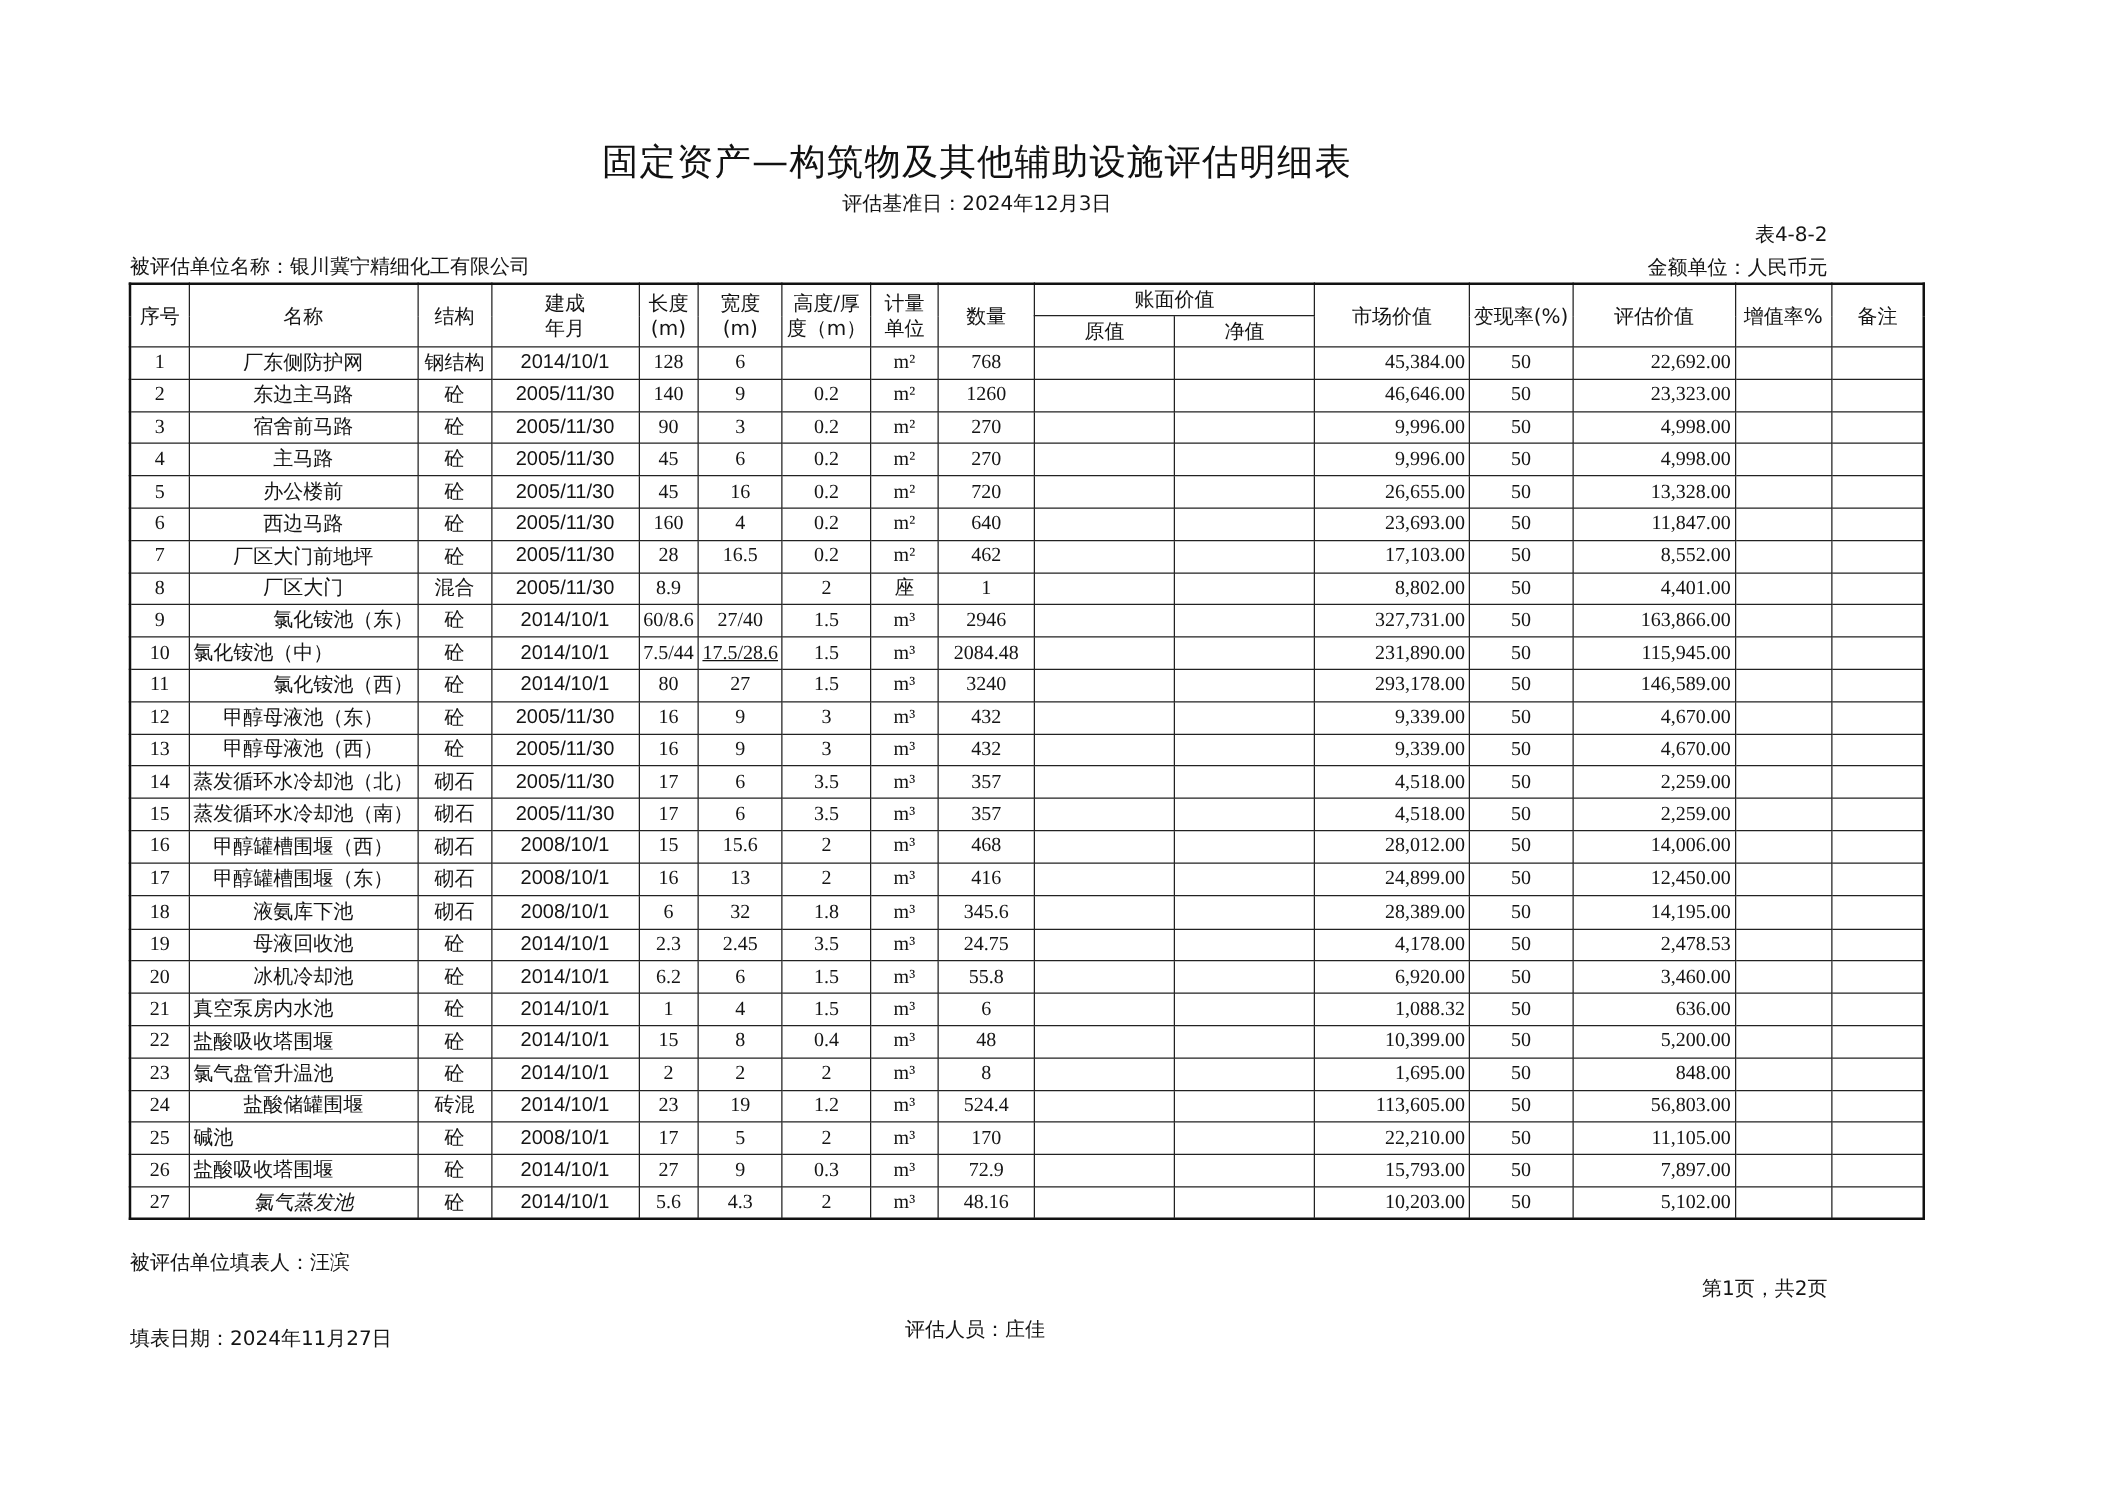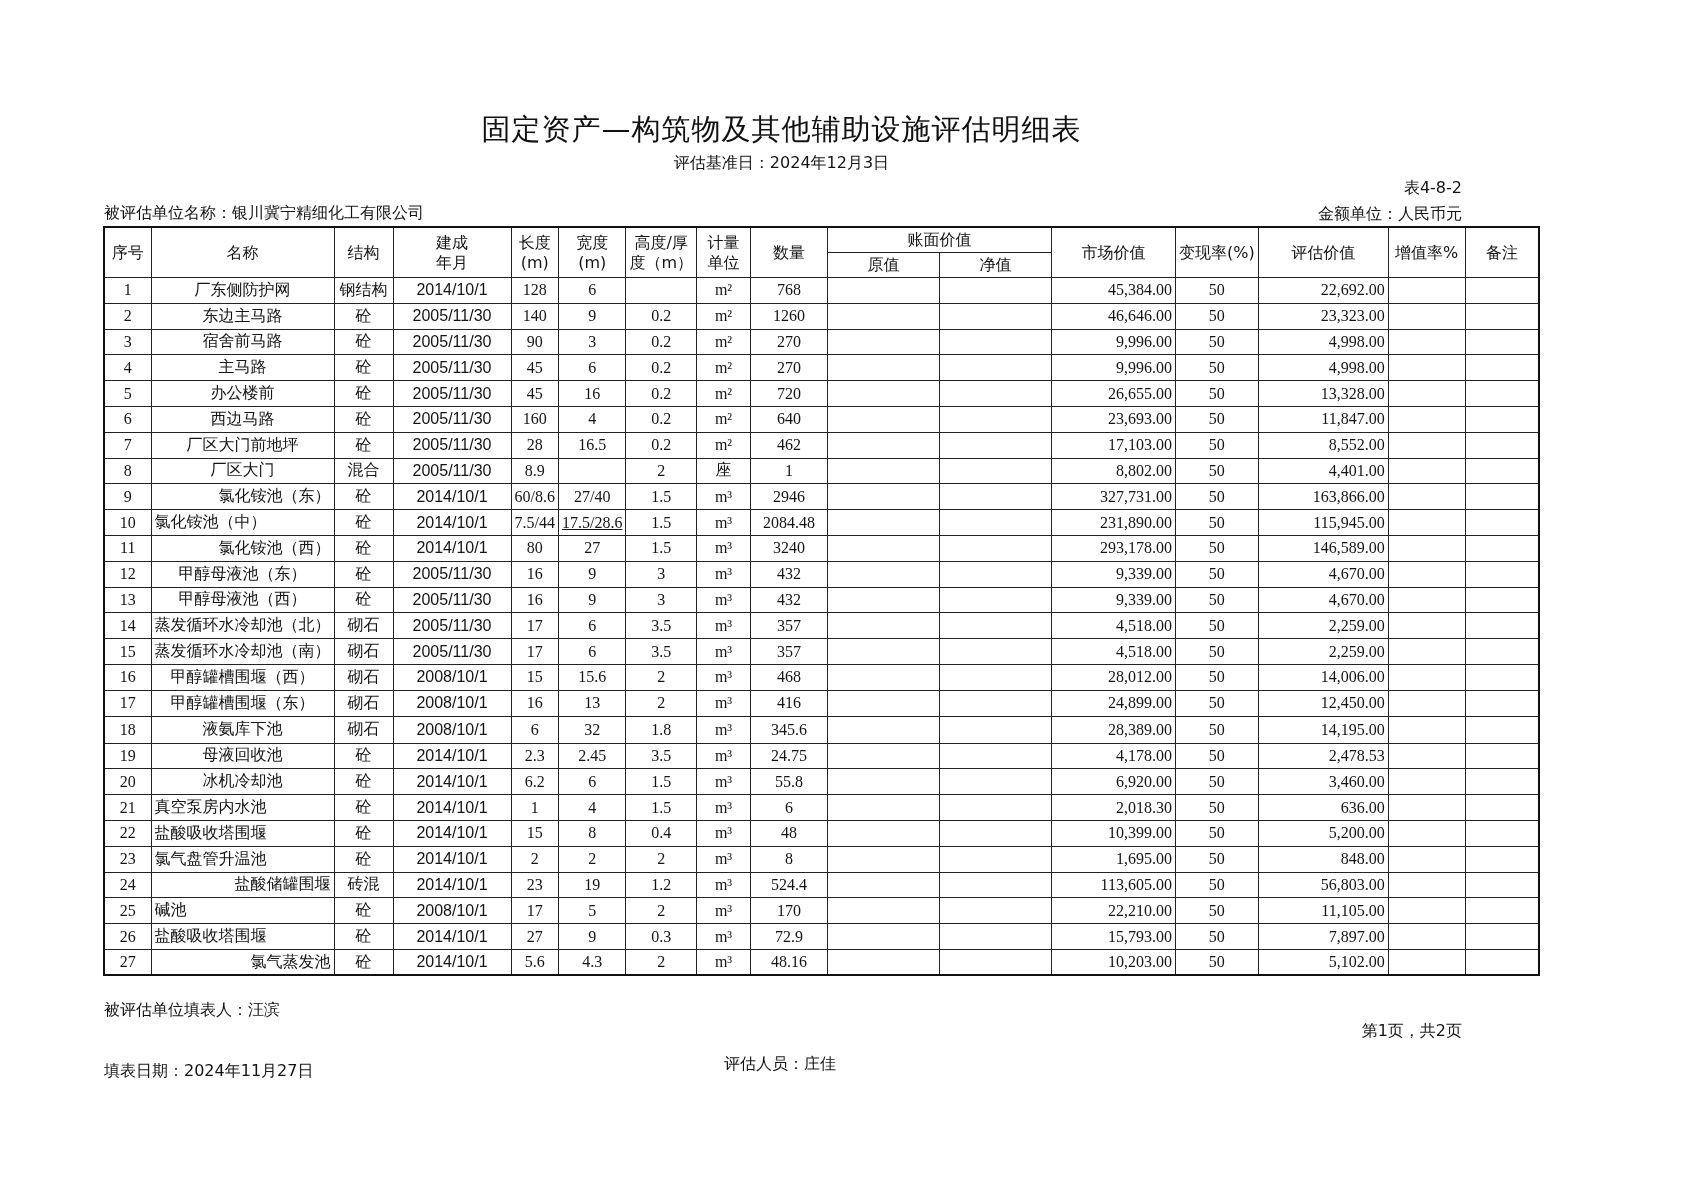--- a/index.html
+++ b/index.html
@@ -443,21 +443,21 @@
         <td class="c name" style="text-align: left;">真空泵房内水池</td>
         <td class="c struct">砼</td>
         <td class="c date">2014/10/1</td>
         <td class="c">1</td>
         <td class="c">4</td>
         <td class="c">1.5</td>
         <td class="c">m³</td>
         <td class="c">6</td>
         <td class="r"></td>
         <td class="r"></td>
-        <td class="r">2,018.30</td>
+        <td class="r">1,088.32</td>
         <td class="c">50</td>
         <td class="r">636.00</td>
         <td class="c"></td>
         <td class="c"></td>
       </tr>
       <tr style="height: 25.8px;">
         <td class="c">22</td>
         <td class="c name" style="text-align: left;">盐酸吸收塔围堰</td>
         <td class="c struct">砼</td>
         <td class="c date">2014/10/1</td>
@@ -487,21 +487,21 @@
         <td class="r"></td>
         <td class="r"></td>
         <td class="r">1,695.00</td>
         <td class="c">50</td>
         <td class="r">848.00</td>
         <td class="c"></td>
         <td class="c"></td>
       </tr>
       <tr style="height: 25.8px;">
         <td class="c">24</td>
-        <td class="c name" style="text-align: right;">盐酸储罐围堰</td>
+        <td class="c name" style="text-align: center;">盐酸储罐围堰</td>
         <td class="c struct">砖混</td>
         <td class="c date">2014/10/1</td>
         <td class="c">23</td>
         <td class="c">19</td>
         <td class="c">1.2</td>
         <td class="c">m³</td>
         <td class="c">524.4</td>
         <td class="r"></td>
         <td class="r"></td>
         <td class="r">113,605.00</td>
@@ -541,21 +541,21 @@
         <td class="r"></td>
         <td class="r"></td>
         <td class="r">15,793.00</td>
         <td class="c">50</td>
         <td class="r">7,897.00</td>
         <td class="c"></td>
         <td class="c"></td>
       </tr>
       <tr style="height: 25.8px;">
         <td class="c">27</td>
-        <td class="c name" style="text-align: right;">氯气蒸发池</td>
+        <td class="c name" style="text-align: center; font-style: italic;">氯气蒸发池</td>
         <td class="c struct">砼</td>
         <td class="c date">2014/10/1</td>
         <td class="c">5.6</td>
         <td class="c">4.3</td>
         <td class="c">2</td>
         <td class="c">m³</td>
         <td class="c">48.16</td>
         <td class="r"></td>
         <td class="r"></td>
         <td class="r">10,203.00</td>

